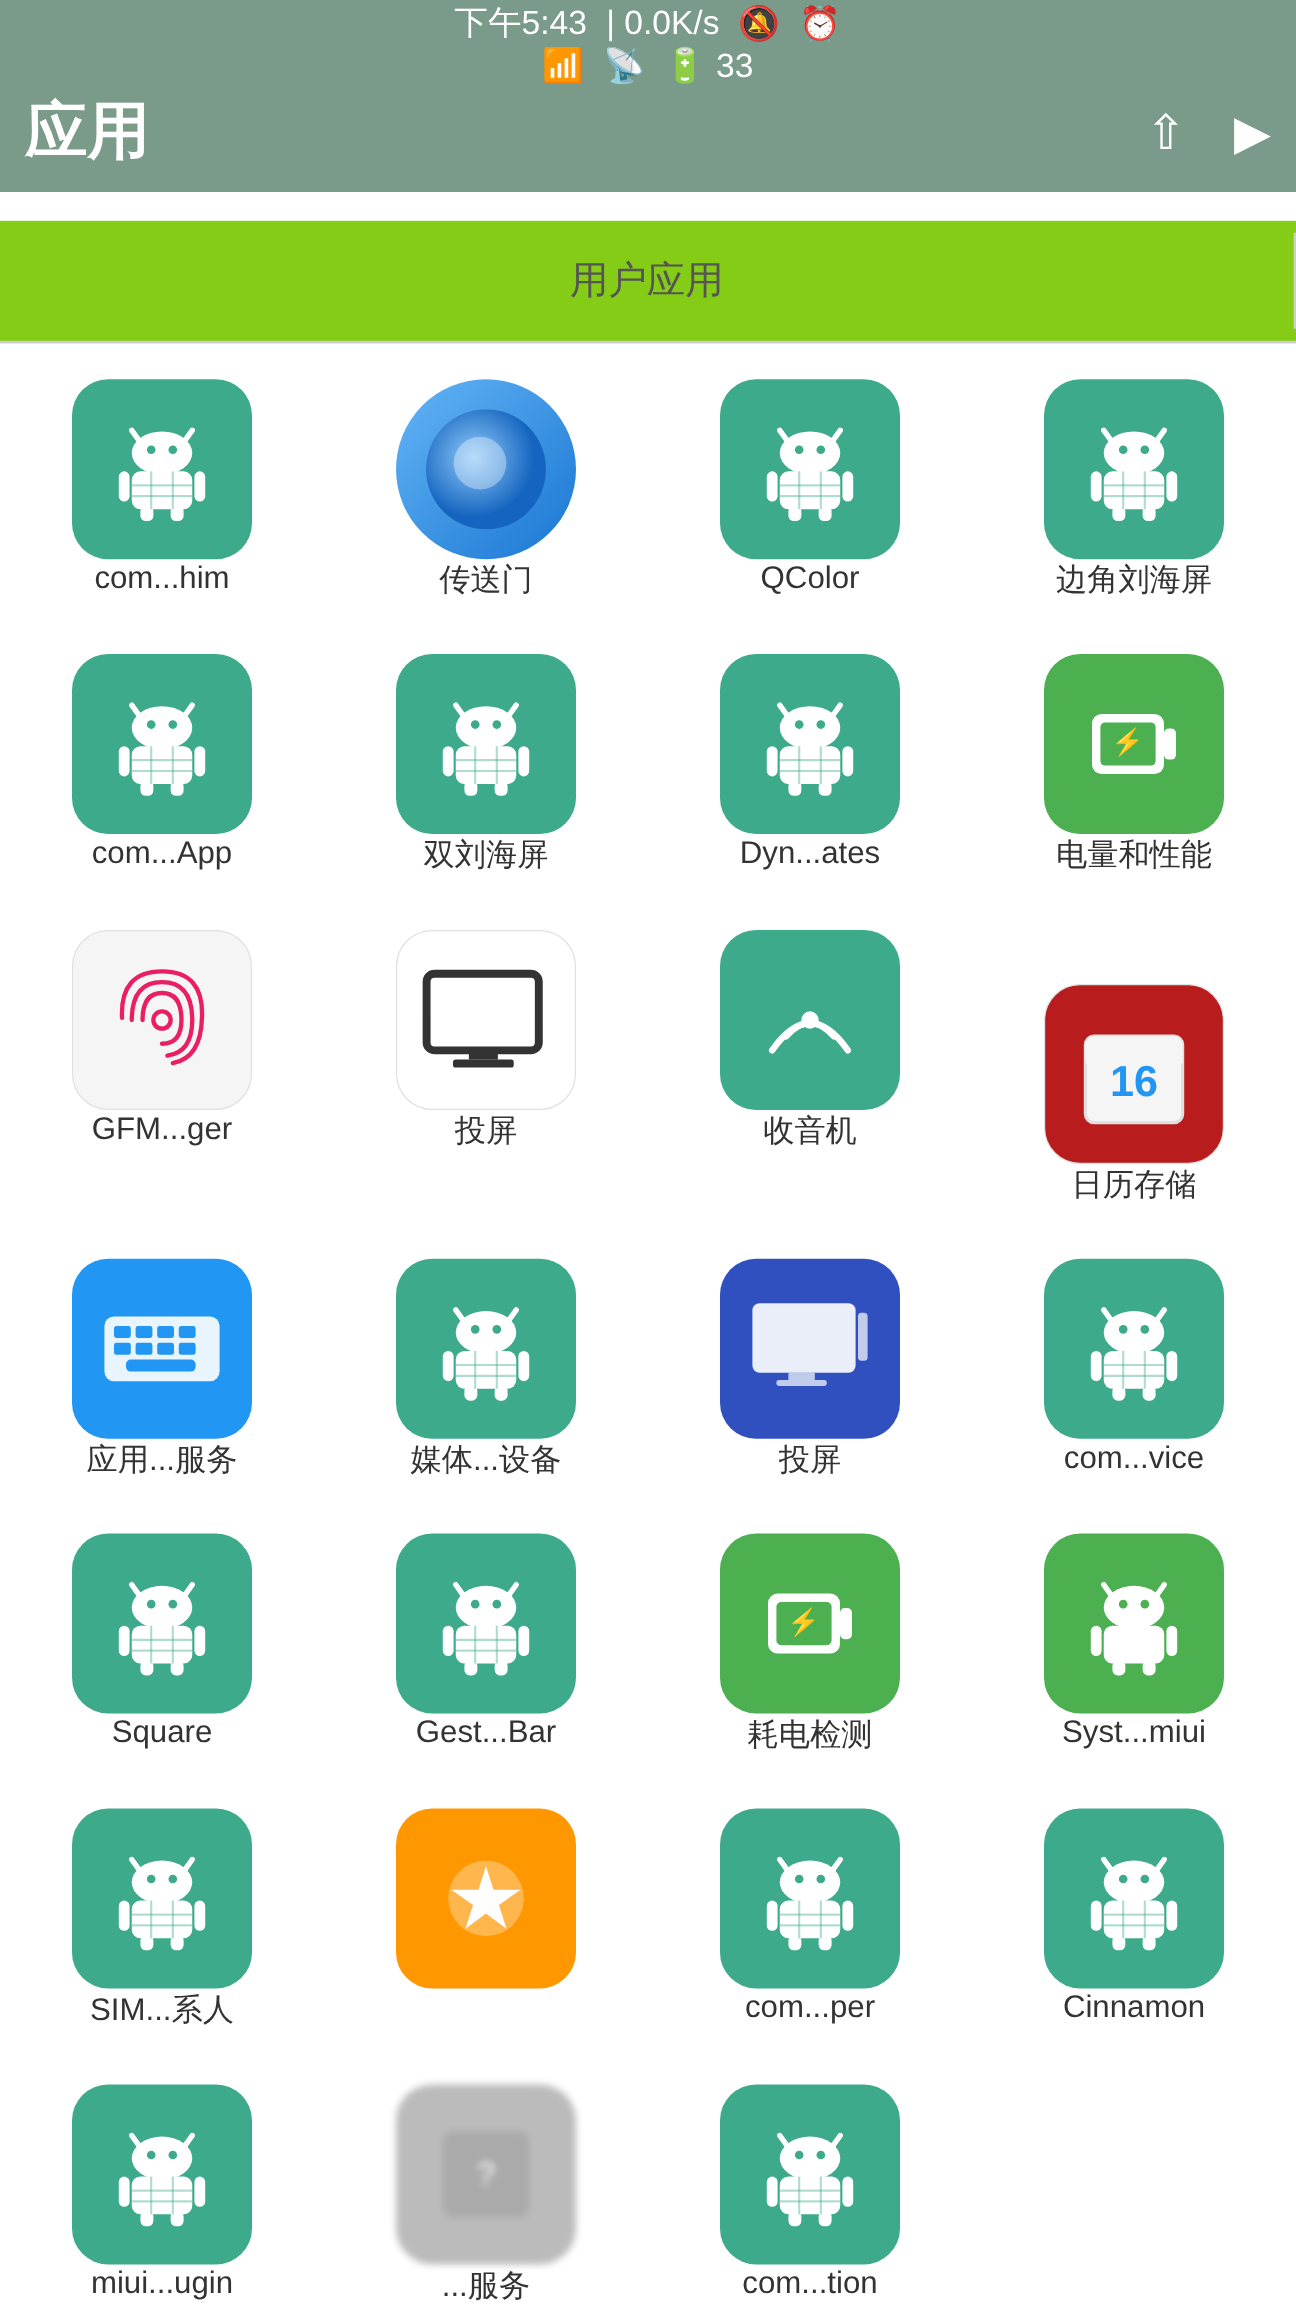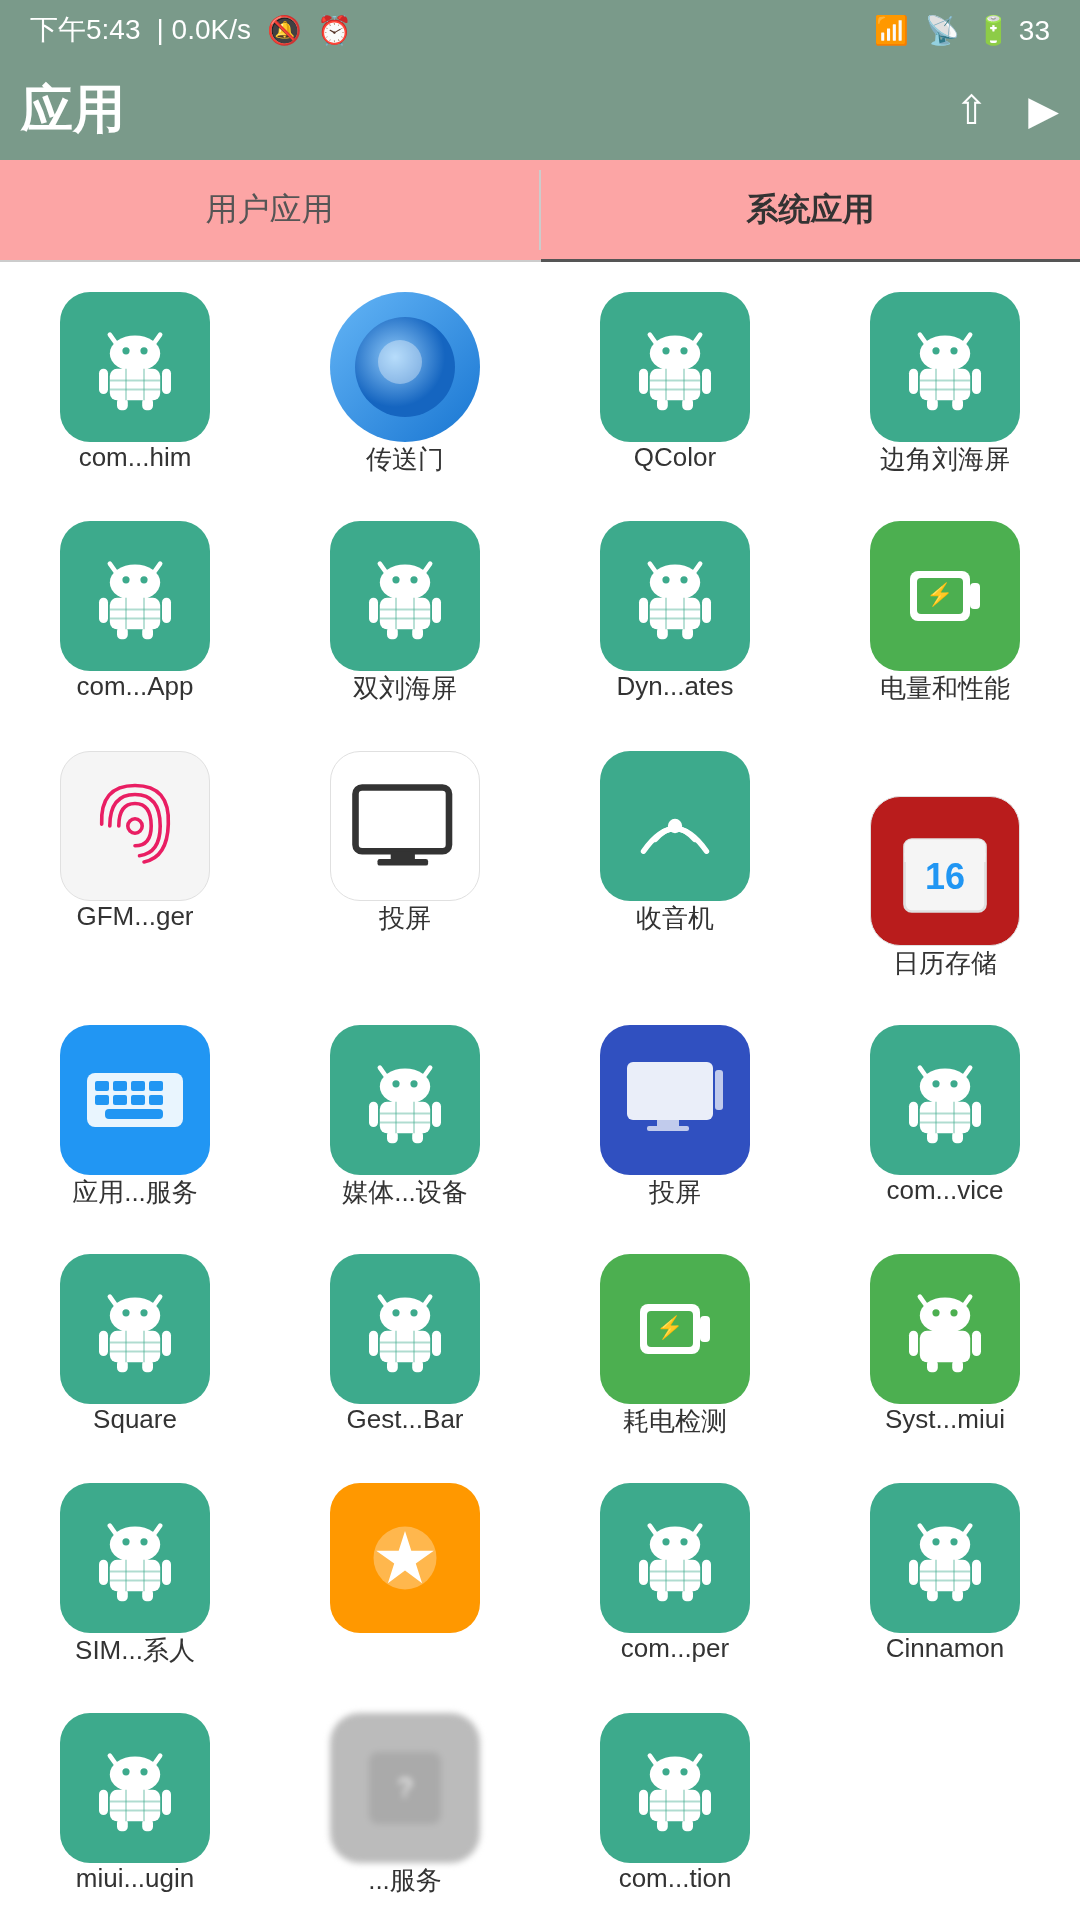--- a/index.html
+++ b/index.html
@@ -14,20 +14,21 @@
     
     .status-bar {
       background: #7a9a8a;
       height: 60px;
       display: flex;
       align-items: center;
       justify-content: space-between;
       padding: 0 30px;
       color: white;
       font-size: 28px;
+      flex-direction: column;
     }
     .status-left { display: flex; align-items: center; gap: 16px; }
     .status-right { display: flex; align-items: center; gap: 16px; }
 
     
     .header {
       background: #7a9a8a;
       height: 100px;
       display: flex;
       align-items: center;
@@ -36,21 +37,22 @@
       color: white;
     }
     .header-title { font-size: 52px; font-weight: bold; }
     .header-icons { display: flex; gap: 40px; align-items: center; }
     .header-icon { font-size: 40px; color: white; cursor: pointer; }
 
     
     .tabs {
       display: flex;
       border-bottom: 2px solid #ccc;
-      background: #fca5a5;
+      background: #84cc16;
+      margin-top: 24px;
     }
     .tab {
       flex: 1;
       text-align: center;
       padding: 28px 0;
       font-size: 32px;
       color: #555;
       cursor: pointer;
       position: relative;
     }
@@ -136,23 +138,20 @@
     <span class="header-icon">⇧</span>
     <span class="header-icon">▶</span>
   </div>
 </div>
 
 <div class="tabs">
   <div class="tab">
     <span>用户应用</span>
   </div>
   <div class="tab-divider"></div>
-  <div class="tab active">
-    <span>系统应用</span>
-  </div>
 </div>
 
 <div class="app-grid" id="app-grid">
 <div class="app-item">
       <div class="app-icon" style="background: rgb(61, 170, 140);">
         <svg viewBox="0 0 100 100" width="90" height="90" xmlns="http://www.w3.org/2000/svg">
 
     <line x1="32" y1="28" x2="22" y2="14" stroke="white" stroke-width="5" stroke-linecap="round"></line>
 
     <line x1="68" y1="28" x2="78" y2="14" stroke="white" stroke-width="5" stroke-linecap="round"></line>

